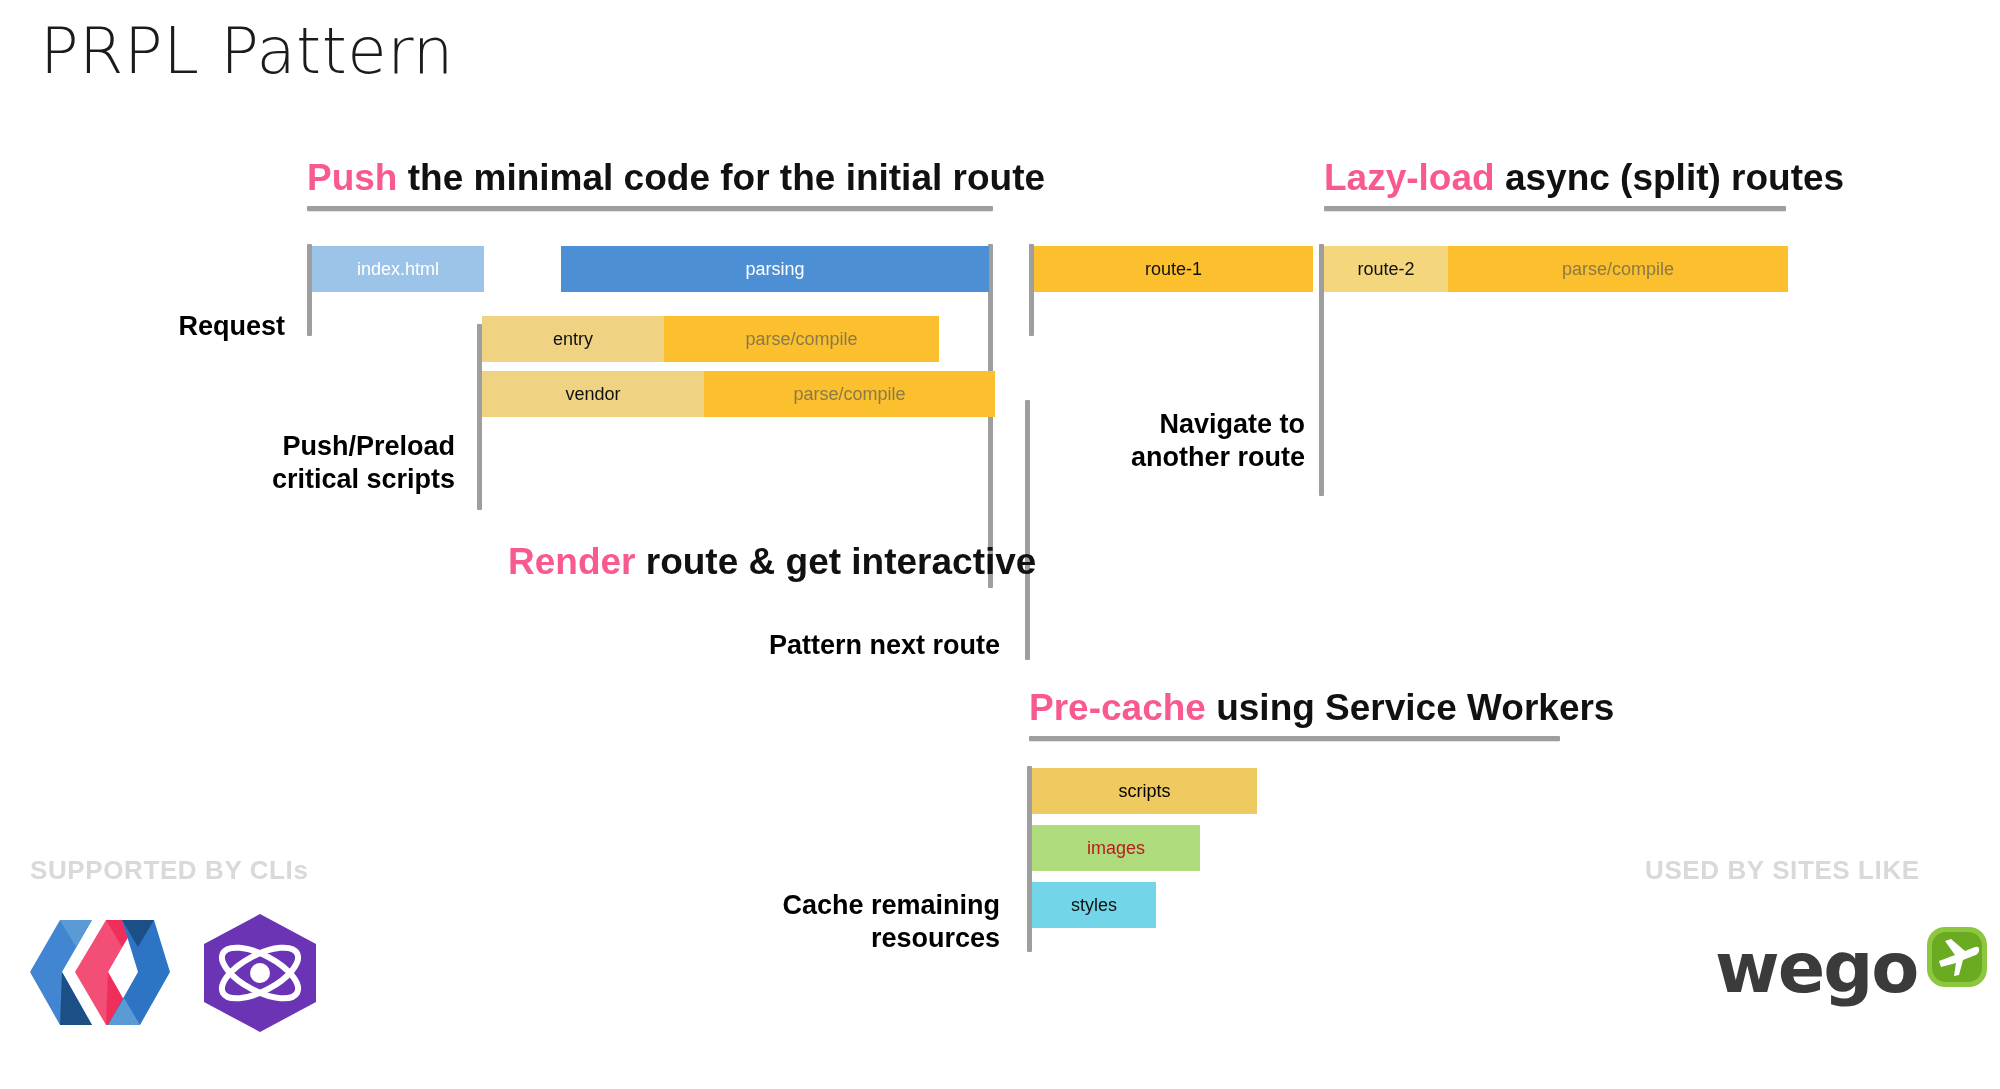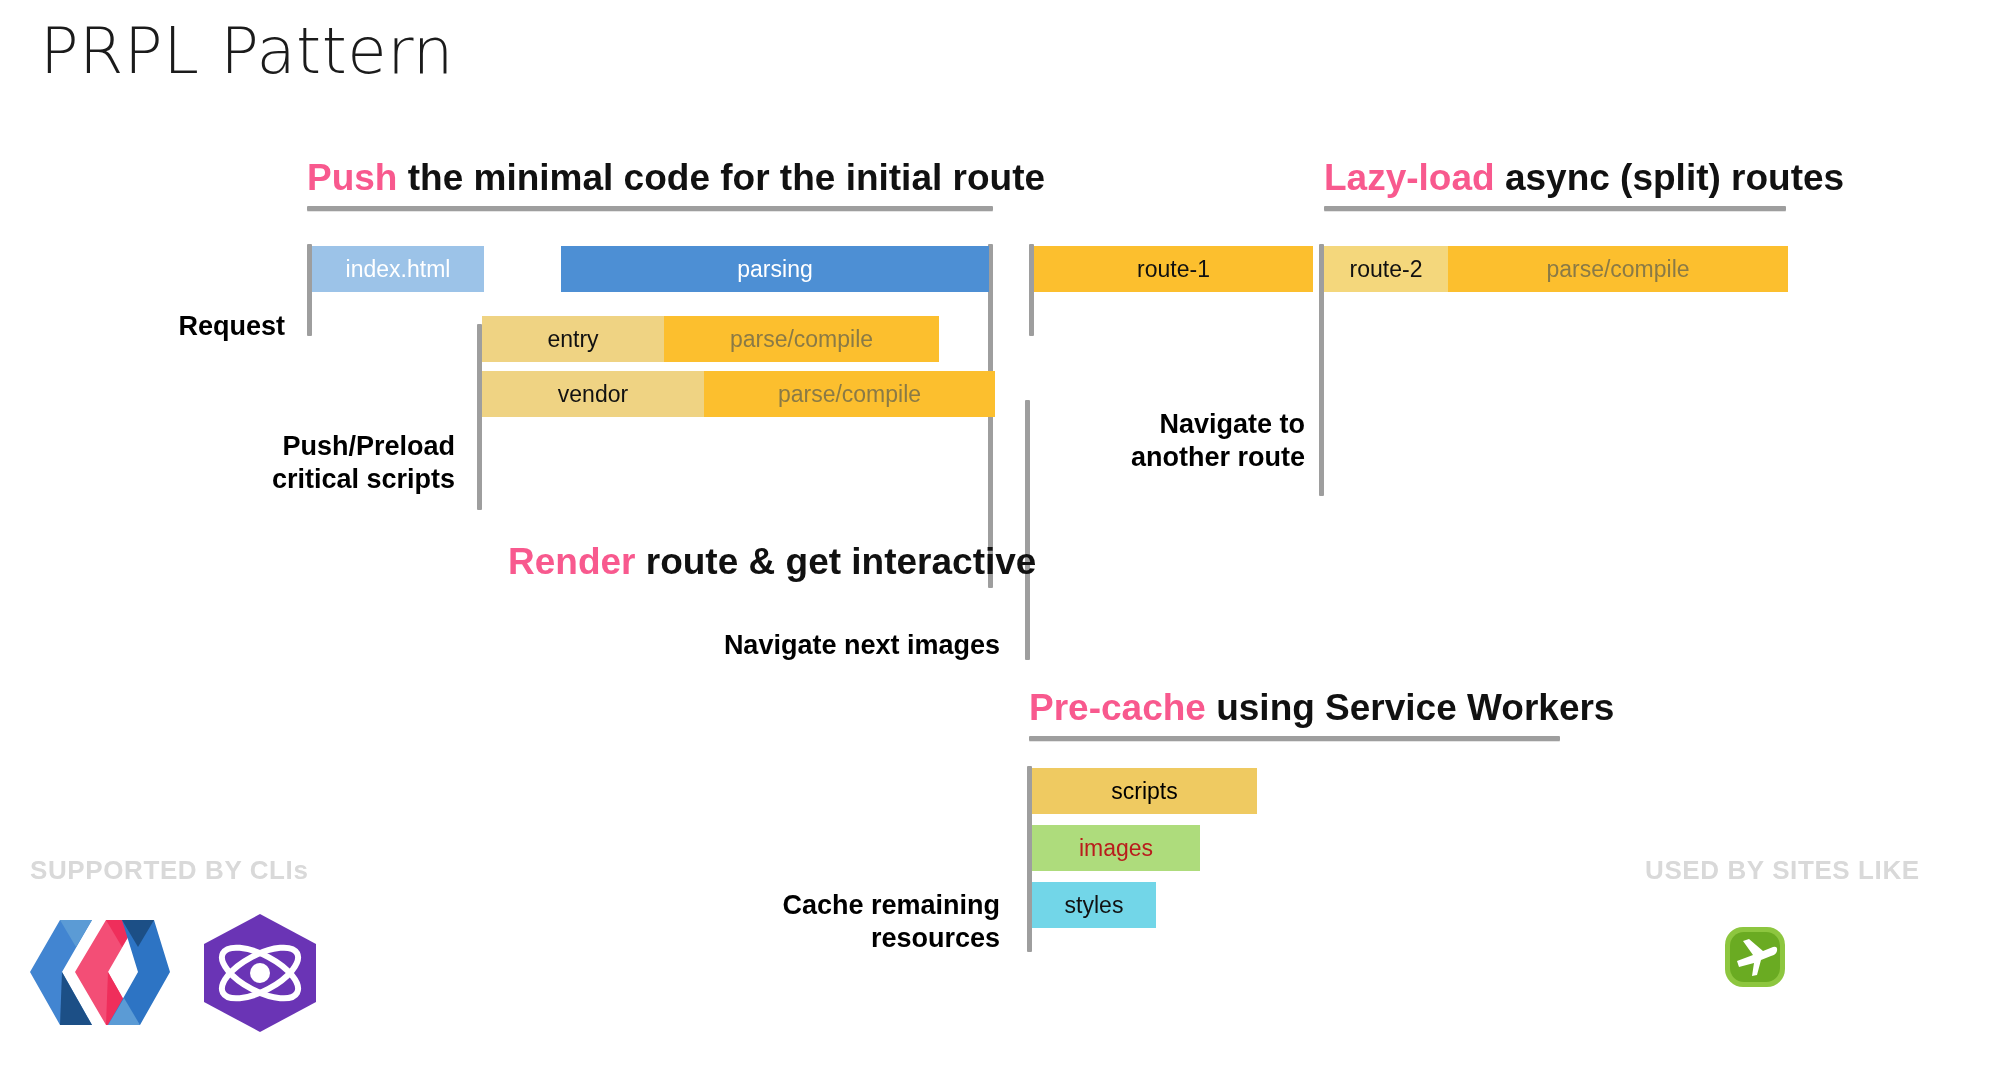--- a/index.html
+++ b/index.html
@@ -25,21 +25,21 @@
     background:#9e9e9e; height:5px; border-radius:1px;
     box-shadow:0 1px 0 rgba(0,0,0,.10);
   }
 
   
   .vline{ background:#9e9e9e; width:5px; border-radius:1px; }
 
   
   .bar{
     display:flex; align-items:center;
-    font-size:23px; color:#111; overflow:hidden; white-space:nowrap;
+    font-size:18px; color:#111; overflow:hidden; white-space:nowrap;
   }
   .bar .seg{
     height:100%; display:flex; align-items:center; justify-content:center;
   }
 
   
   .stage-label{
     font-size:27px; font-weight:bold; color:#000;
     text-align:right; line-height:1.22; white-space:pre-line;
   }
@@ -93,21 +93,21 @@
 </div>
 
 <div class="abs stage-label" style="left:60px; top:310px; width:225px;">Request</div>
 <div class="abs stage-label" style="left:155px; top:430px; width:300px;">Push/Preload
 critical scripts</div>
 
 <div class="abs section-heading" style="left:508px; top:541px;">
   <span class="kw">Render</span><span> route &amp; get interactive</span>
 </div>
 
-<div class="abs stage-label" style="left:600px; top:629px; width:400px;">Navigate next images</div>
+<div class="abs stage-label" style="left:600px; top:629px; width:400px;">Pattern next route</div>
 
 <div class="abs section-heading" style="left:1324px; top:157px;">
   <span class="kw">Lazy-load</span><span> async (split) routes</span>
 </div>
 <div class="abs rule" style="left:1324px; top:206px; width:462px;"></div>
 
 <div class="abs vline" style="left:1029px; top:244px; height:92px;"></div>
 
 <div class="abs vline" style="left:1319px; top:244px; height:252px;"></div>
 
@@ -166,20 +166,21 @@
       <ellipse cx="60" cy="61" rx="42" ry="18" transform="rotate(28 60 61)"></ellipse>
       <ellipse cx="60" cy="61" rx="42" ry="18" transform="rotate(-28 60 61)"></ellipse>
     </g>
     <circle cx="60" cy="61" r="10" fill="#ffffff"></circle>
   </svg>
 </div>
 
 <div class="abs footer-caption" style="left:1645px; top:855px;">USED BY SITES LIKE</div>
 
 <div class="abs" style="left:1715px; top:925px; display:flex; align-items:center;">
+  <span id="wego-wordmark">wego</span>
   <span style="margin-left:8px;margin-bottom:18px;">
     <svg width="64" height="64" viewBox="0 0 64 64">
       <rect x="2" y="2" width="60" height="60" rx="18" ry="18" fill="#8dc63f"></rect>
       <rect x="7" y="7" width="50" height="50" rx="14" ry="14" fill="#6aab22"></rect>
       <path d="M14 36 L30 30 L20 16 L26 14 L40 26 L50 22 Q55 21 54 26 Q53 30 48 31 L38 35 L34 50 L29 51 L31 38 L16 42 Z" fill="#ffffff"></path>
     </svg>
   </span>
 </div>
 
 </body></html>

